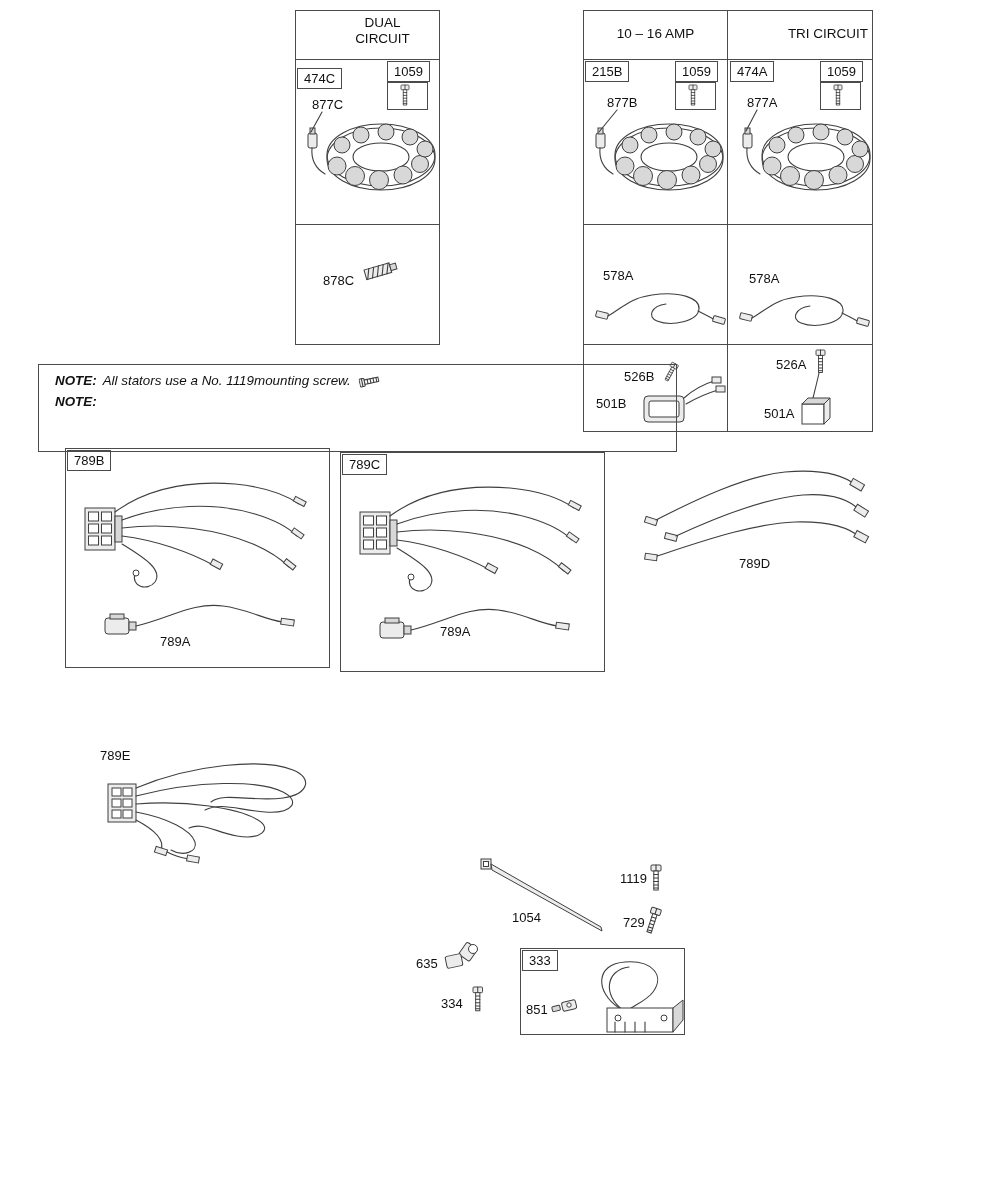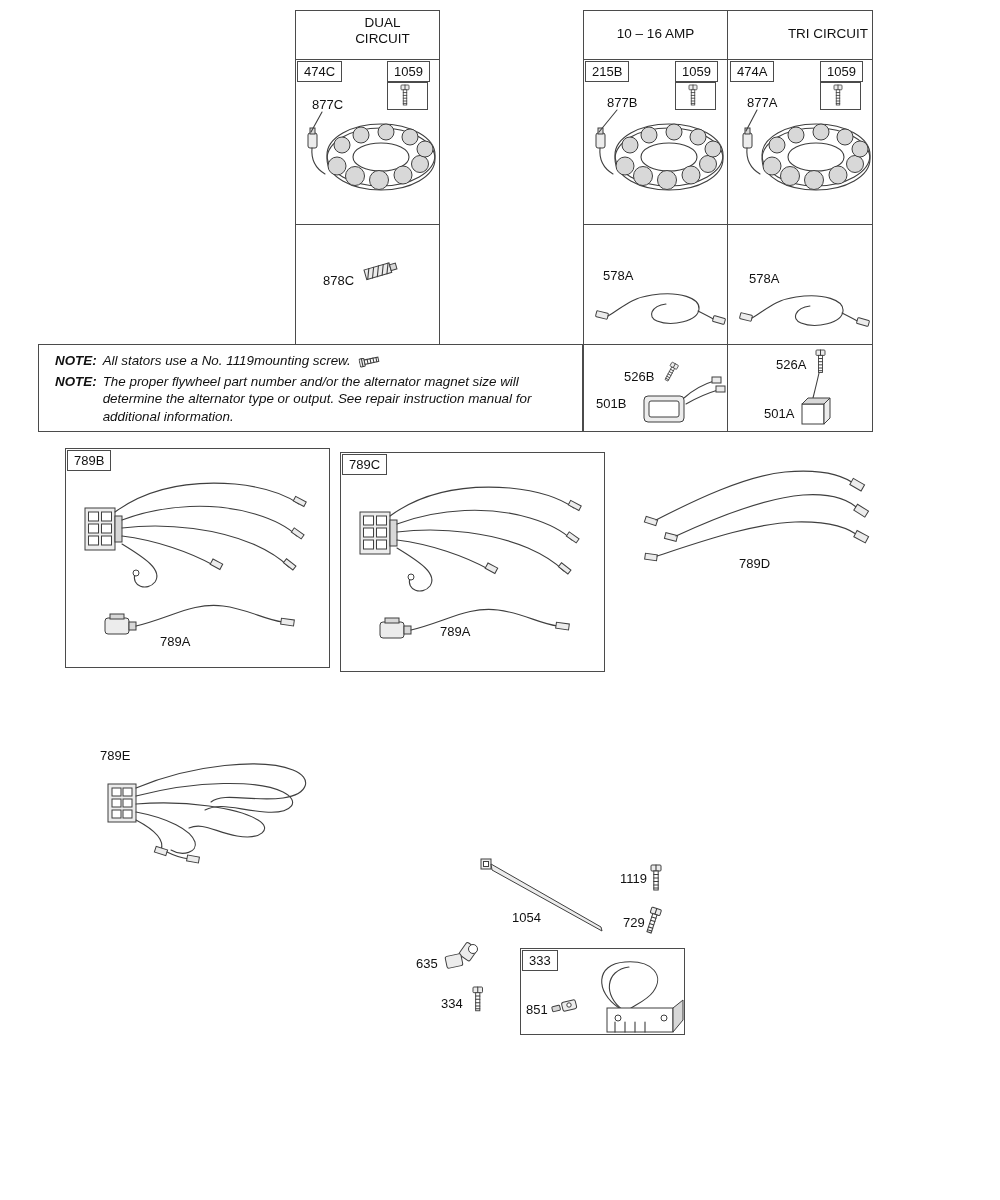--- a/index.html
+++ b/index.html
@@ -219,21 +219,21 @@
   <div class="panel-title" style="left:295px;top:15px;width:175px">
     <span class="wrap74">DUAL CIRCUIT</span>
   </div>
   <div class="panel-title" style="left:583px;top:26px;width:145px">
     <span>10 – 16 AMP</span>
   </div>
   <div class="panel-title" style="left:760px;top:26px;width:136px">
     <span>TRI CIRCUIT</span>
   </div>
 
-  <div class="refbox" style="left:297px;top:61px">474C</div>
+  <div class="refbox" style="left:297px;top:68px">474C</div>
   <div class="refbox" style="left:387px;top:61px">1059</div>
   <div class="refbox" style="left:585px;top:61px">215B</div>
   <div class="refbox" style="left:675px;top:61px">1059</div>
   <div class="refbox" style="left:730px;top:61px">474A</div>
   <div class="refbox" style="left:820px;top:61px">1059</div>
   <div class="refbox" style="left:67px;top:450px">789B</div>
   <div class="refbox" style="left:342px;top:454px">789C</div>
   <div class="refbox" style="left:522px;top:950px">333</div>
 
   <div class="lbl" style="left:312px;top:97px">877C</div>
@@ -250,32 +250,31 @@
   <div class="lbl" style="left:440px;top:624px">789A</div>
   <div class="lbl" style="left:739px;top:556px">789D</div>
   <div class="lbl" style="left:100px;top:748px">789E</div>
   <div class="lbl" style="left:512px;top:910px">1054</div>
   <div class="lbl" style="left:620px;top:871px">1119</div>
   <div class="lbl" style="left:623px;top:915px">729</div>
   <div class="lbl" style="left:416px;top:956px">635</div>
   <div class="lbl" style="left:441px;top:996px">334</div>
   <div class="lbl" style="left:526px;top:1002px">851</div>
 
-  <div class="box" style="left:38px;top:344px;width:545px;height:88px">
+  <div class="box" style="left:38px;top:364px;width:639px;height:88px">
     <div class="note-inner">
       <div class="note-row">
         <span class="note-label">NOTE:</span>
         <span class="note-text">All stators use a No. 1119mounting screw.</span>
         <svg class="note-screw" width="22" height="10" viewBox="0 0 22 10">
           <rect class="sf" x="0.5" y="1" width="5" height="8" rx="1"></rect>
           <path class="s" d="M3,1 V9"></path>
           <rect class="sw" x="5.5" y="2.8" width="14" height="4.4"></rect>
           <path class="s" d="M8.5,2.8 V7.2 M11.5,2.8 V7.2 M14.5,2.8 V7.2 M17.5,2.8 V7.2"></path>
         </svg>
       </div>
       <div class="note-row">
         <span class="note-label">NOTE:</span>
-        <span class="note-text">The proper flywheel part number and/or the alternator magnet size will determine the alternator type or output. See repair instruction manual for additional information.</span>
       </div>
     </div>
   </div>
 
 </div>
 
 </body></html>

